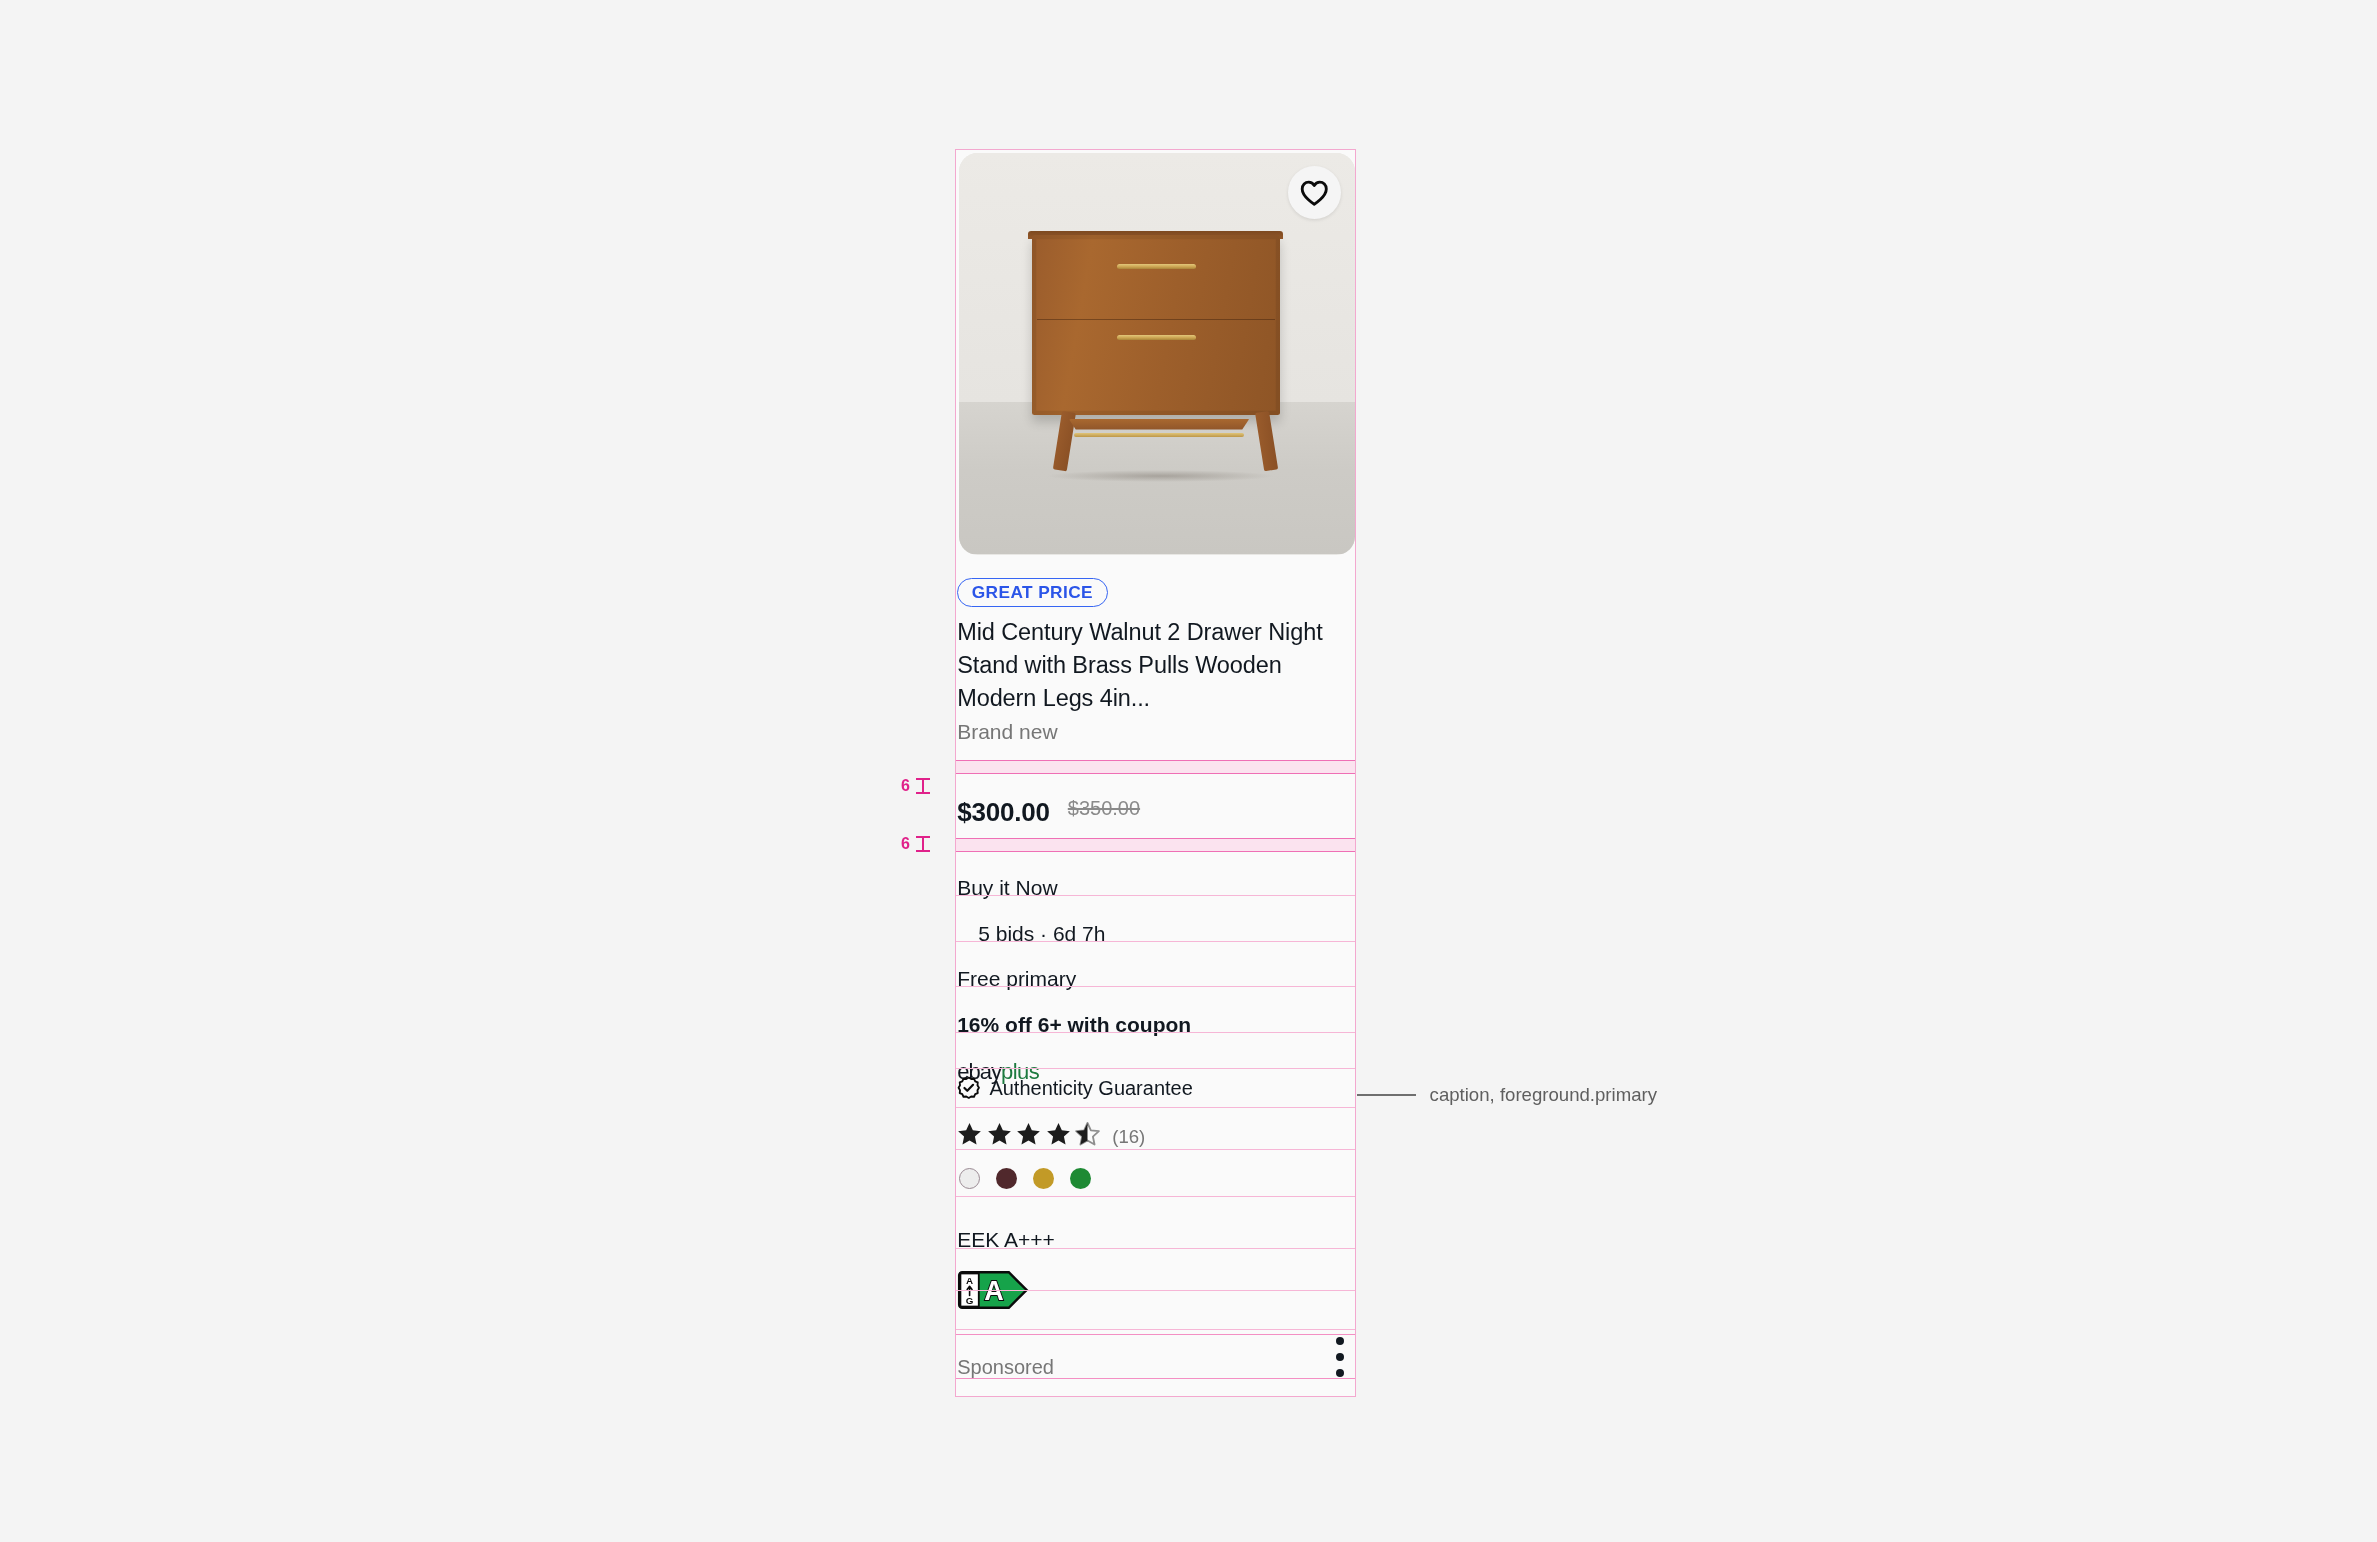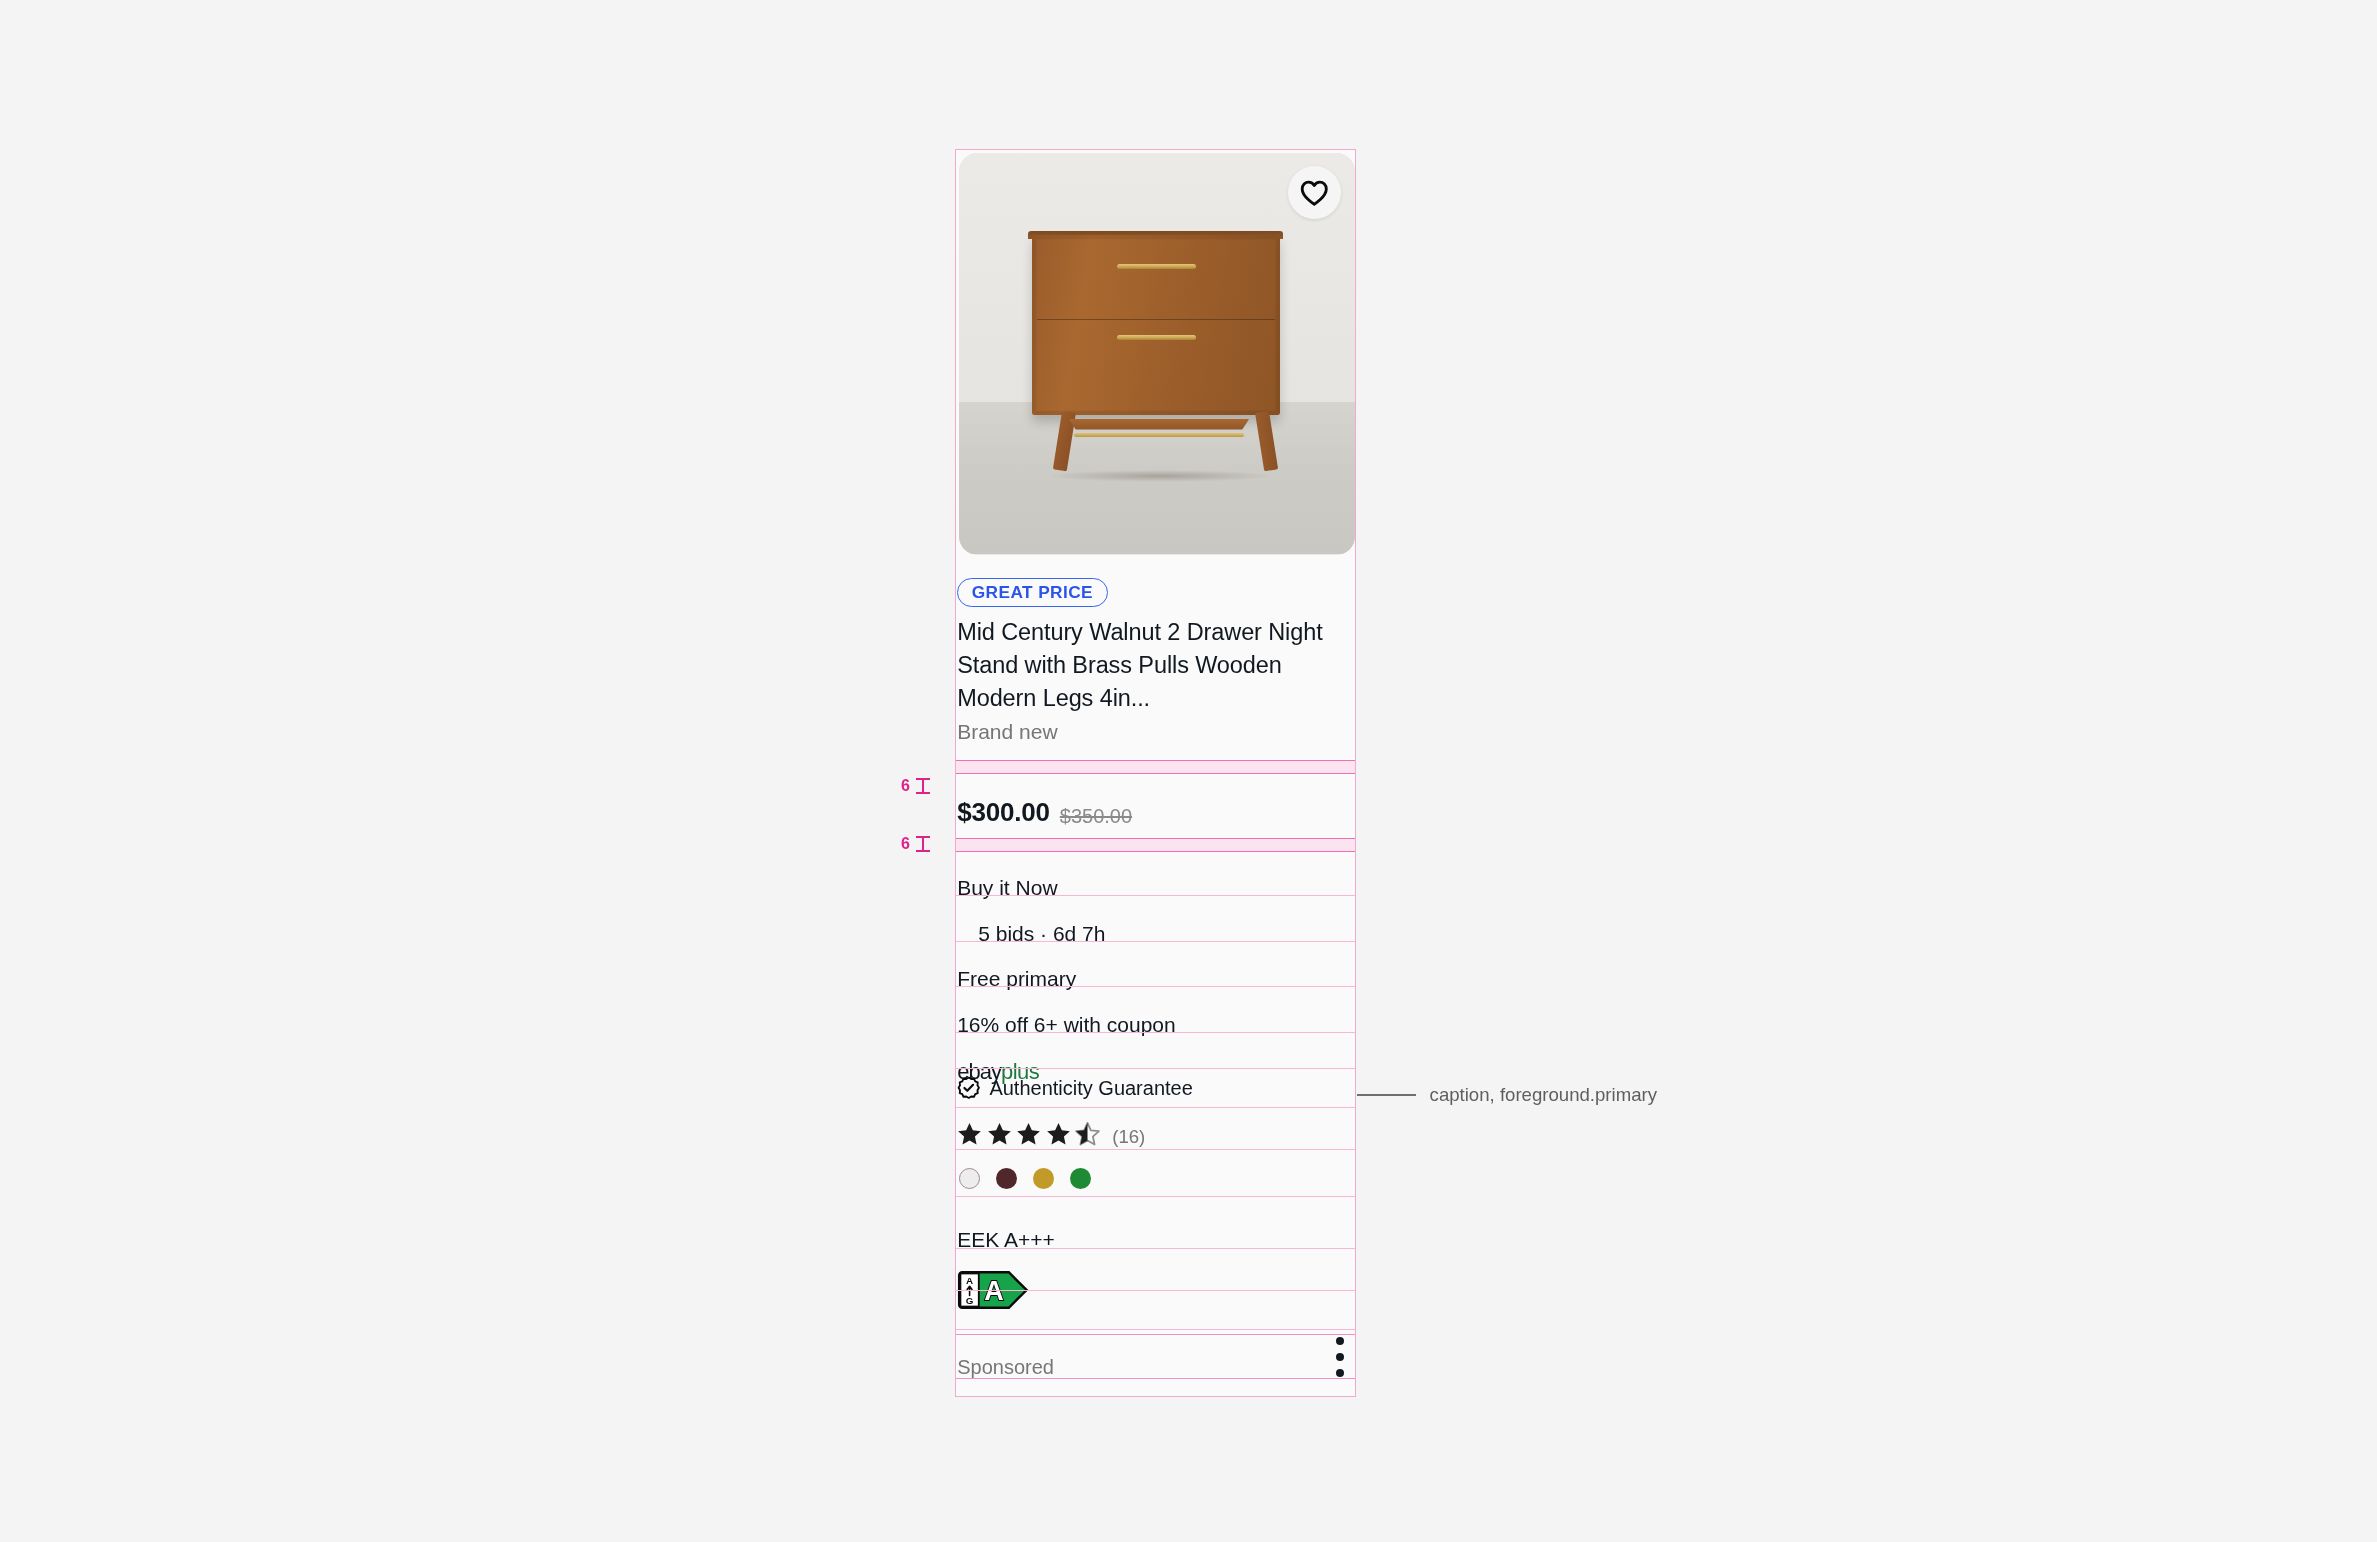--- a/index.html
+++ b/index.html
@@ -165,21 +165,21 @@
   .subtitle {
     position: absolute;
     left: 1.2px; top: 571px;
     font-size: 21px;
     color: #767676;
     line-height: 1;
   }
   .price-line {
     position: absolute;
     left: 1.2px; top: 647px;
-    display: flex; align-items: flex-end; gap: 10px;
+    display: flex; align-items: flex-start; gap: 18px;
   }
   .price-now {
     font-size: 26px; font-weight: bold; color: #111820; letter-spacing: -0.2px;
   }
   .price-was {
     font-size: 20px; color: #8a8a8a; text-decoration: line-through;
   }
   .detail {
     position: absolute;
     left: 1.2px;
@@ -348,21 +348,21 @@
 
       <div class="detail" style="top:727px;">Buy it Now</div>
       <div class="rule" style="top:745px;"></div>
 
       <div class="detail" style="top:773px;padding-left:21px;">5 bids · 6d 7h</div>
       <div class="rule" style="top:791px;"></div>
 
       <div class="detail" style="top:818px;">Free primary</div>
       <div class="rule" style="top:836px;"></div>
 
-      <div class="detail" style="top:864px;">16% off 6+ with coupon</div>
+      <div class="detail" style="top:864px;font-weight:bold;">16% off 6+ with coupon</div>
       <div class="rule" style="top:882px;"></div>
 
       <div class="ebayplus">
         <span class="e">ebay</span><span class="p">plus</span>
       </div>
       <div class="rule" style="top:918px;"></div>
 
       <div class="auth">
         <svg width="23.5" height="23.5" viewBox="0 0 24 24">
           <path d="M12 1.6 l2.5 1.5 2.9-.3 1.2 2.6 2.6 1.2-.3 2.9 1.5 2.5-1.5 2.5.3 2.9-2.6 1.2-1.2 2.6-2.9-.3L12 22.4 9.5 20.9l-2.9.3-1.2-2.6-2.6-1.2.3-2.9L1.6 12l1.5-2.5-.3-2.9 2.6-1.2 1.2-2.6 2.9.3z" fill="none" stroke="#0b0b0b" stroke-width="1.9" stroke-linejoin="round"></path>

